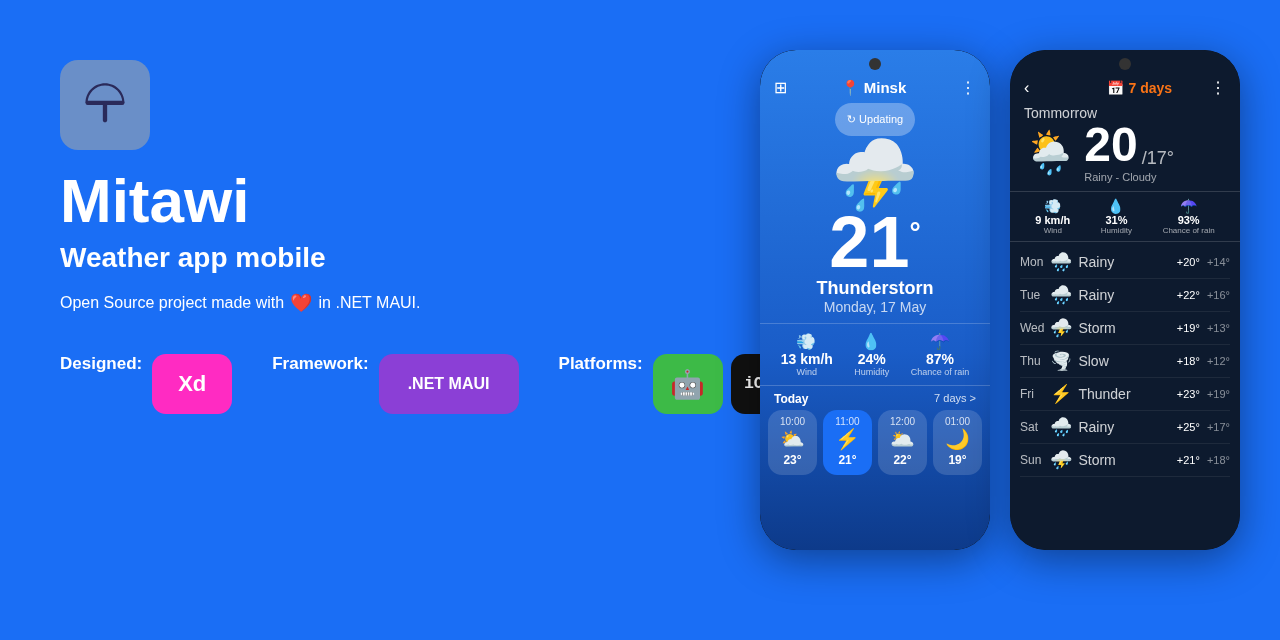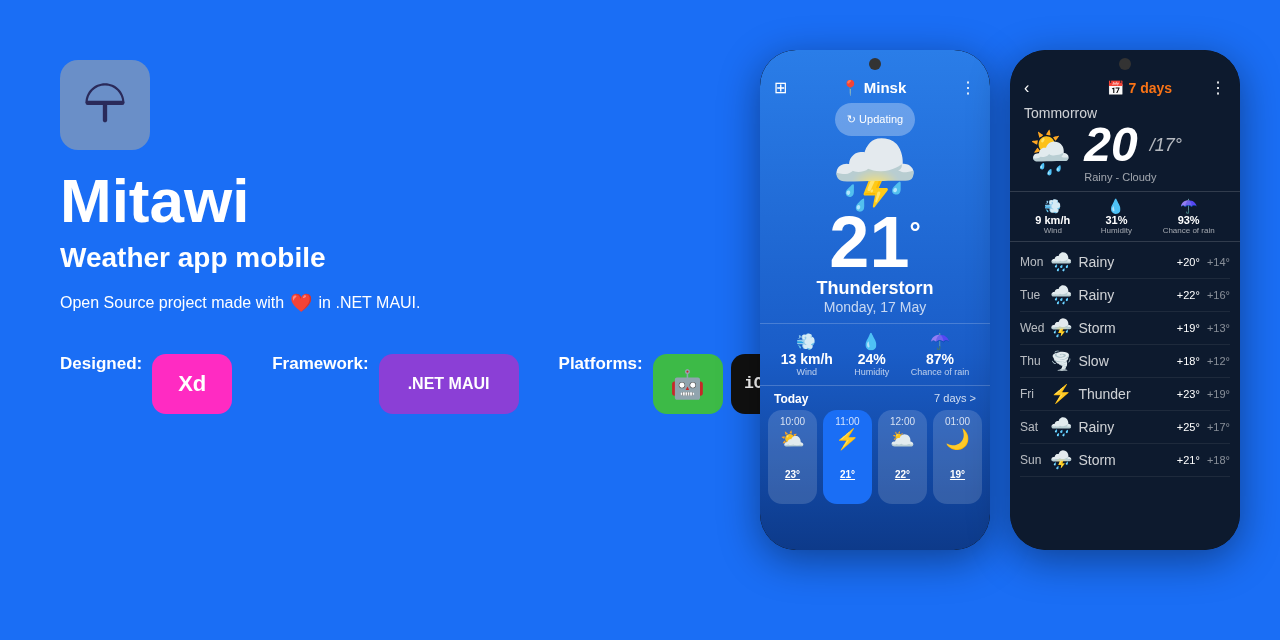--- a/index.html
+++ b/index.html
@@ -253,21 +253,21 @@
       flex: 1;
       background: rgba(255,255,255,0.15);
       border-radius: 14px;
       padding: 6px 4px;
       text-align: center;
     }
     .s1-fc-item.active {
       background: #1a6ef5;
     }
     .s1-fc-time { font-size: 10px; color: rgba(255,255,255,0.8); }
-    .s1-fc-temp { font-size: 10px; font-weight: 700; color: #fff; margin: 18px 0; text-decoration: underline; }
+    .s1-fc-temp { font-size: 12px; font-weight: 700; color: #fff; margin: 2px 0; }
     .s1-fc-icon { font-size: 20px; }
 
     
     .s2-topbar {
       display: flex;
       justify-content: space-between;
       align-items: center;
       padding: 28px 14px 8px;
     }
     .s2-back { color: #fff; font-size: 16px; }
@@ -436,21 +436,21 @@
       <div class="s2-topbar">
         <span class="s2-back">‹</span>
         <span class="s2-title">📅 7 days</span>
         <span class="s2-more">⋮</span>
       </div>
       <div class="s2-tomorrow">
         <div class="s2-tom-label">Tommorrow</div>
         <div class="s2-tom-row">
           <div class="s2-tom-icon">🌦️</div>
           <div>
-            <div style="display:flex;align-items:center;gap:12px;font-style:italic;">
+            <div style="display:flex;align-items:flex-end;gap:4px;">
               <span class="s2-tom-temp-main">20</span>
               <span class="s2-tom-temp-low">/17°</span>
             </div>
             <div class="s2-tom-desc">Rainy - Cloudy</div>
           </div>
         </div>
       </div>
       <div class="s2-stats">
         <div class="s2-stat">
           <div class="s2-stat-icon">💨</div>

